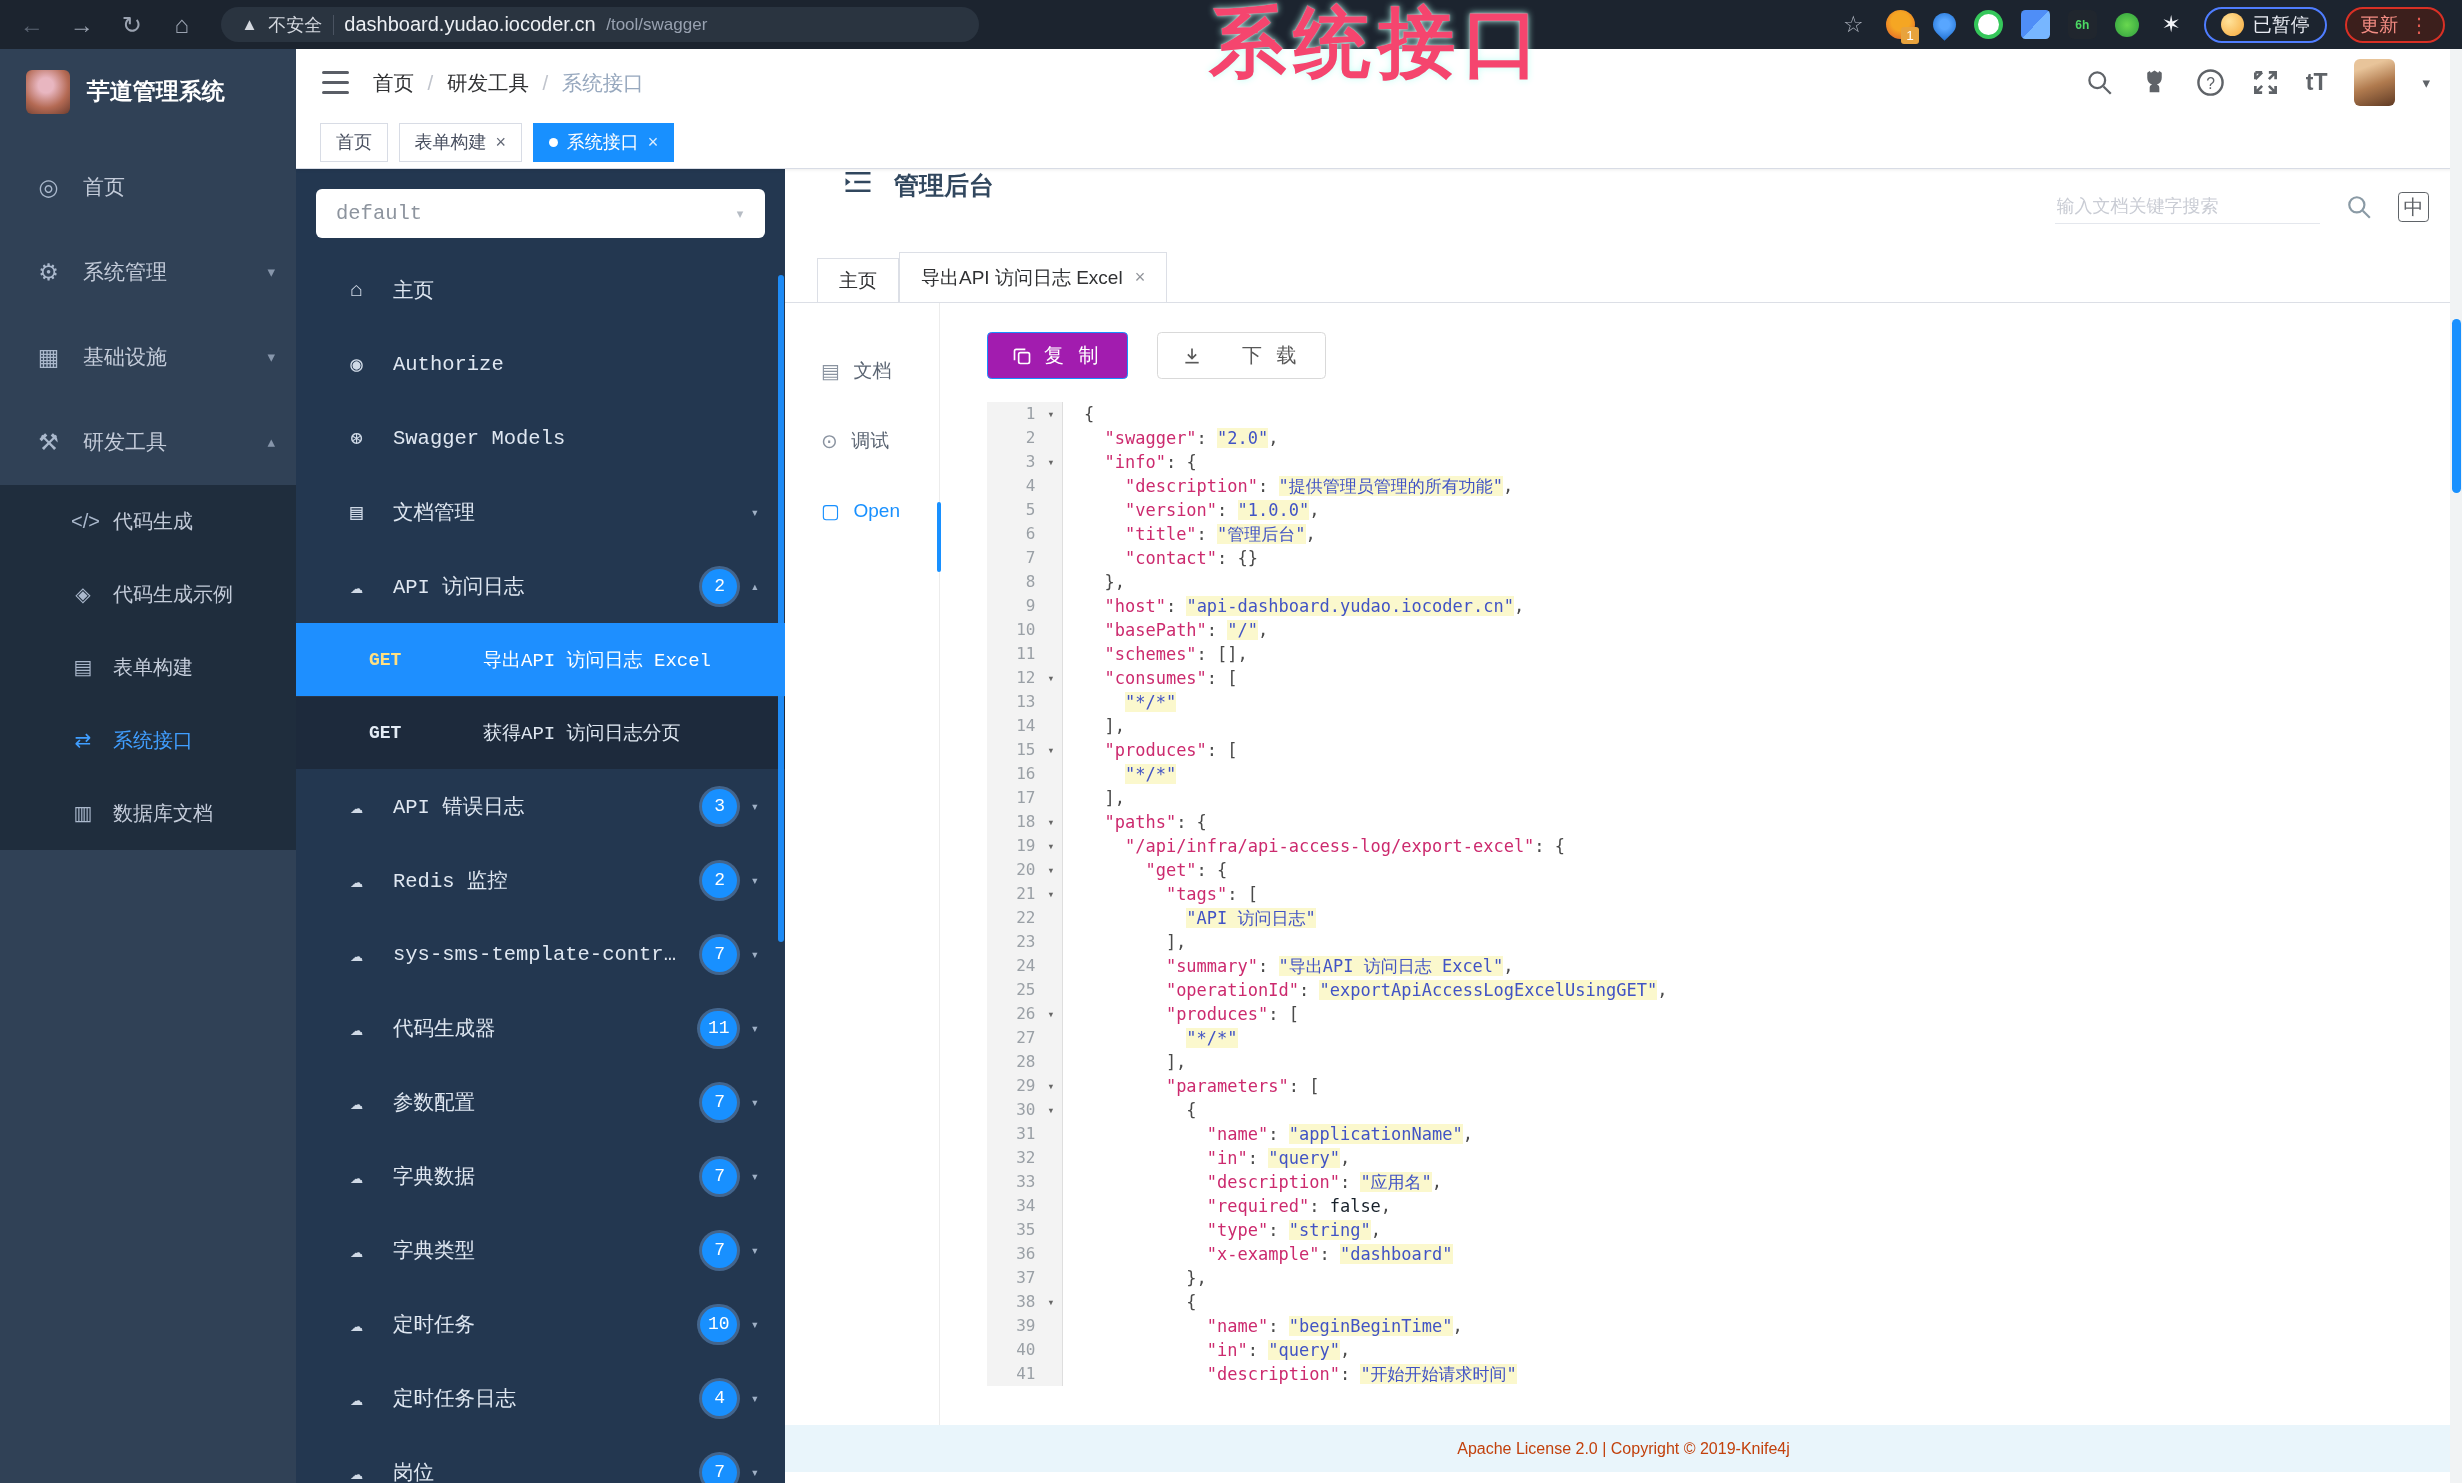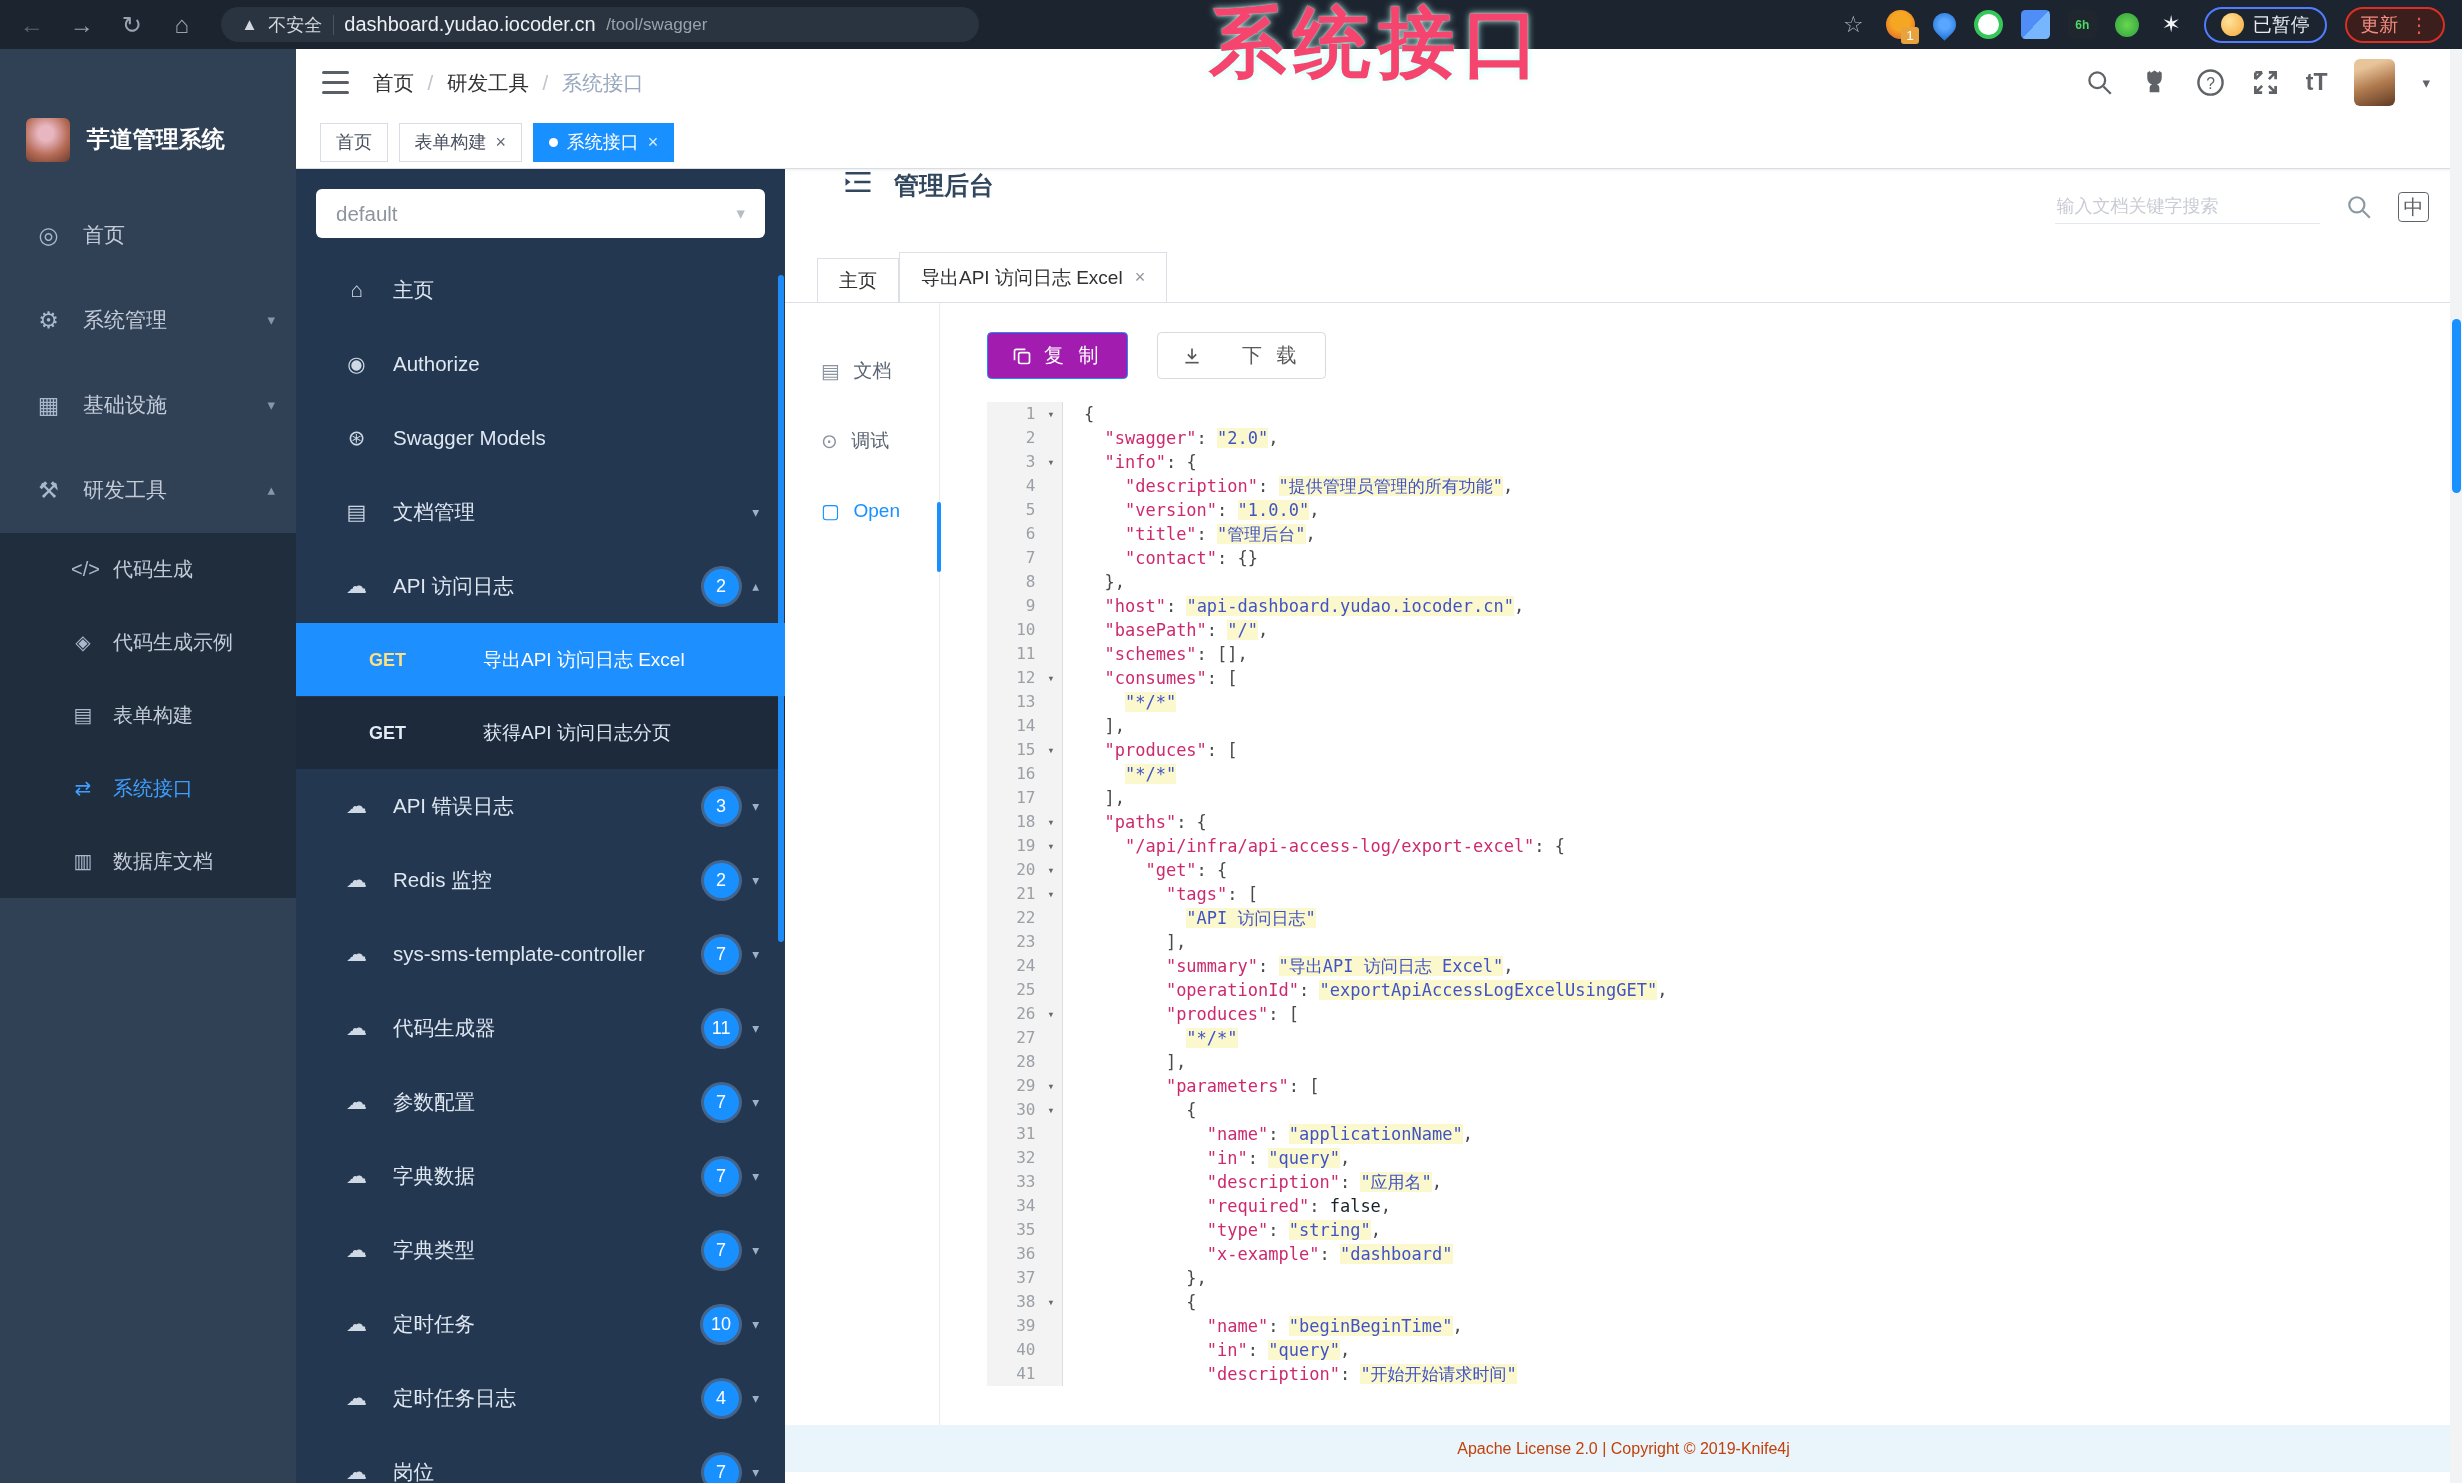--- a/index.html
+++ b/index.html
@@ -33,21 +33,21 @@
   .update-dots { color:#e05a4f; font-size:20px; letter-spacing:0.8px; }
 
   
   .watermark { position:absolute; left:1209px; top:-7.6px; z-index:60; font-size:77px; font-weight:800; letter-spacing:7.6px; color:#f5456e; text-shadow:0 0 7.6px rgba(190,255,244,.95), 0 0 1.5px rgba(255,255,255,.8); pointer-events:none; }
 
   
   .app { display:flex; height:1435px; }
 
   
   .sidebar { width:296px; background:#304156; flex:none; display:flex; flex-direction:column; overflow:hidden; }
-  .logo { height:85px; display:flex; align-items:center; gap:16.7px; padding-left:26px; flex:none;margin-top:48px; }
+  .logo { height:85px; display:flex; align-items:center; gap:16.7px; padding-left:26px; flex:none; }
   .logo-img { width:44px; height:44px; border-radius:6px; background:radial-gradient(circle at 45% 35%, #e8b6c0 20%, #b46a54 60%, #6b3c2e); flex:none; }
   .logo-title { color:#fff; font-size:23px; font-weight:700; }
   .menu { margin-top:10.6px; font-size:21px; color:#c3cbd9; }
   .m-item { height:85px; display:flex; align-items:center; gap:21px; padding:0 21px 0 35px; cursor:pointer; }
   .m-icon { width:27px; text-align:center; font-size:23px; color:#aab8cc; flex:none; }
   .m-label { flex:1; }
   .m-arrow { font-size:15px; color:#8796ab; }
   .submenu { background:#1f2d3d; }
   .s-item { height:73px; display:flex; align-items:center; gap:18px; padding-left:71px; font-size:20px; cursor:pointer; }
   .s-item .m-icon { font-size:20px; width:24px; }
@@ -72,21 +72,21 @@
   .tag { height:39px; border:0.8px solid #d8dce5; background:#fff; color:#495060; font-size:18px; display:flex; align-items:center; gap:9px; padding:0 15px; cursor:pointer; }
   .tag .dot { display:none; }
   .tag.active { background:#1890ff; border-color:#1890ff; color:#fff; }
   .tag.active .dot { display:block; width:9px; height:9px; border-radius:50%; background:#fff; }
   .tag .x { font-size:18px; opacity:.85; }
 
   
   .work { flex:1; display:flex; min-height:0; }
 
   
-  .k-side { width:489px; background:#233750; flex:none; position:relative; overflow:hidden; display:flex; flex-direction:column; }
+  .k-side { width:489px; background:#233750; flex:none; position:relative; overflow:hidden; display:flex; flex-direction:column;font-family:Liberation Mono, monospace; }
   .k-select { margin:20px 20px 15px 20px; height:49px; background:#fff; border-radius:6px; display:flex; align-items:center; padding:0 20px; font-size:20.5px; color:#8d949e; flex:none; cursor:pointer; }
   .k-select .chev { margin-left:auto; color:#b6bcc4; font-size:16.7px; }
   .k-menu { flex:1; overflow:hidden; font-size:20.5px; color:#dfe7f1; }
   .k-item { height:74px; display:flex; align-items:center; gap:23px; padding:0 26px 0 47px; cursor:pointer; }
   .k-icon { width:27px; text-align:center; font-size:21px; color:#cfd9e6; flex:none; }
   .k-label { white-space:nowrap; overflow:hidden; text-overflow:ellipsis; }
   .k-right { margin-left:auto; display:flex; align-items:center; gap:13.6px; flex:none; }
   .k-badge { min-width:35px; height:35px; border-radius:18px; background:#1890ff; box-shadow:0 0 0 3px rgba(130,190,255,.35); color:#fff; font-size:18px; display:flex; align-items:center; justify-content:center; padding:0 7.6px; }
   .k-arrow { font-size:13.6px; color:#9fb0c5; }
   .k-api { height:73px; display:flex; align-items:center; gap:41px; padding-left:73px; background:#1d2a3c; border-top:0.8px solid rgba(255,255,255,.06); font-size:19px; color:#dfe7f1; cursor:pointer; }

